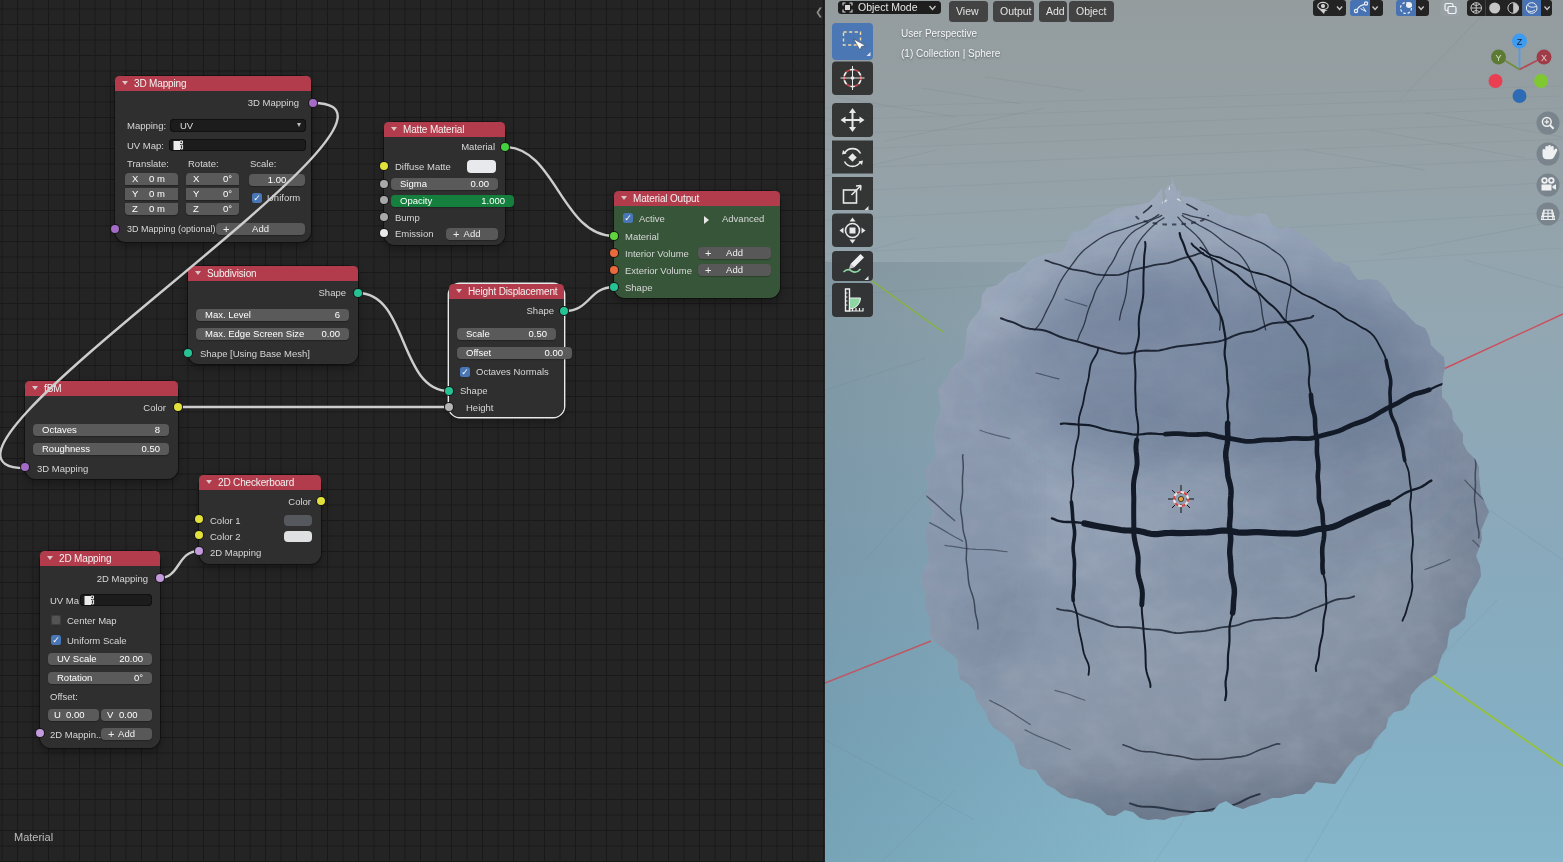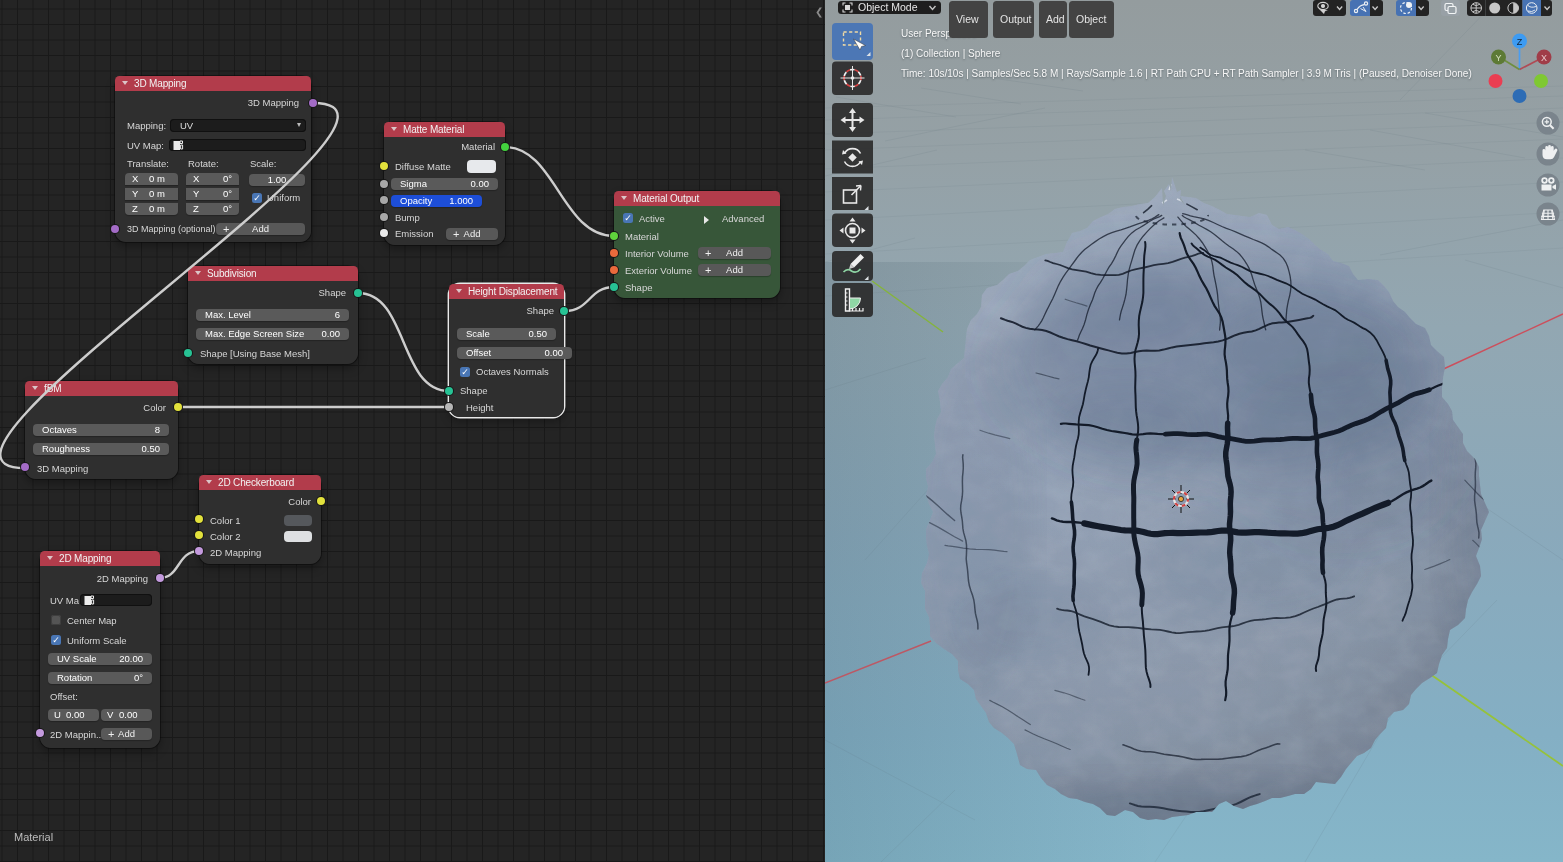--- a/index.html
+++ b/index.html
@@ -15,21 +15,21 @@
 .sl .l{position:absolute;left:9px}.sl .r{position:absolute;right:9px}
 .sl.ctr{text-align:center}
 .btn{position:absolute;height:12px;background:#585858;border-radius:4px;line-height:12.5px;color:#f0f0f0;text-align:center;box-shadow:0 1px 1px rgba(0,0,0,.25)}
 .btn .pl{position:absolute;left:7px;top:-.5px;font-size:11px}
 .cb{position:absolute;width:10px;height:10px;border-radius:2.5px;background:#4976b5;color:#fff;font-size:9px;line-height:10px;text-align:center}
 .cbe{position:absolute;width:10px;height:10px;border-radius:2.5px;background:#545454;box-shadow:inset 0 0 0 1px #3e3e3e}
 .df{position:absolute;background:#1c1c1c;border-radius:4px;box-shadow:inset 0 0 0 1px #101010}
 .so{position:absolute;width:8px;height:8px;border-radius:50%;box-shadow:0 0 0 1px #161616;z-index:40}
 .fnote{position:absolute;left:14px;top:831px;color:#bdbdbd;font-size:11px;z-index:5}
 #vp{position:absolute;left:825px;top:0;width:738px;height:862px;box-shadow:inset 2px 0 0 #161616}
-.mbtn{position:absolute;height:13px;background:#434343;border-radius:3.5px;color:#e4e4e4;font-size:10.5px;line-height:13px;padding:12px 7px;top:1px;z-index:60}
+.mbtn{position:absolute;height:13px;background:#434343;border-radius:3.5px;color:#e4e4e4;font-size:10.5px;line-height:13px;padding:4px 7px;top:1px;z-index:60}
 .ovl{position:absolute;color:#f7f7f7;font-size:10px;white-space:nowrap;z-index:55;text-shadow:0 1px 2px rgba(40,50,55,.55)}
 </style></head>
 <body>
 <div id="page">
 <div id="grid"></div>
 
 <div class="node" style="left:115px;top:76px;width:196px;height:166px">
  <div class="nhd"><span class="tri"></span>3D Mapping</div>
  <div class="rlab" style="right:12px;top:21px">3D Mapping</div>
  <div class="lab" style="left:12px;top:44px">Mapping:</div>
@@ -83,21 +83,21 @@
 
 <div class="node" style="left:384px;top:122px;width:121px;height:123px">
  <div class="nhd"><span class="tri"></span>Matte Material</div>
  <div class="rlab" style="right:10px;top:19px">Material</div>
  <div class="lab" style="left:11px;top:39px">Diffuse Matte</div>
  <div style="position:absolute;left:83px;top:38px;width:29px;height:13px;border-radius:4px;background:#e7e9ec"></div>
  <div class="sl" style="left:7px;top:56px;width:107px">
         <span class="l">Sigma</span>
         <span class="r">0.00</span>
       </div>
- <div class="sl" style="left:7px;top:73px;width:91px;background:#1d4ed8">
+ <div class="sl" style="left:7px;top:73px;width:123px;background:#15803d">
         <span class="l">Opacity</span>
         <span class="r">1.000</span>
       </div>
  <div class="lab" style="left:11px;top:90px">Bump</div>
  <div class="lab" style="left:11px;top:106px">Emission</div>
  <div class="btn" style="left:62px;top:106px;width:52px"><span class="pl">+</span>Add</div>
 </div>
 <div class="so" style="left:501px;top:143px;background:#43d13e"></div>
 <div class="so" style="left:380px;top:162px;background:#e2e13c"></div>
 <div class="so" style="left:380px;top:180px;background:#a8a8a8"></div>
@@ -595,15 +595,14 @@
  </g>
  <g transform="translate(20.5,277)">
   <path d="M-7,-11 h4 v22 h-4 z" fill="none" stroke="#f0f0f0" stroke-width="1.4"></path>
   <path d="M-7,-7 h2 M-7,-3 h2 M-7,1 h2 M-7,5 h2" stroke="#f0f0f0" stroke-width="1"></path>
   <path d="M-3,11 h14 M-3,11 v-3 M0,11 v-3 M3.5,11 v-3 M7,11 v-3 M10.5,11 v-3" stroke="#f0f0f0" stroke-width="1.2"></path>
   <path d="M-3,9 A11,11 0 0 0 8,-2 L-3,-2 Z" fill="#8fd6a5" stroke="#f0f0f0" stroke-width="1"></path>
  </g>
 </svg>
 <div class="ovl" style="left:76px;top:28px">User Perspective</div>
 <div class="ovl" style="left:76px;top:48px">(1) Collection | Sphere</div>
-<div class="ovl" style="left:76px;top:68px">Time: 10s/10s | Samples/Sec 5.8 M | Rays/Sample 1.6 | RT Path CPU + RT Path Sampler | 3.9 M Tris | (Paused, Denoiser Done)</div>
 </div>
 
 </div>
 </body></html>

